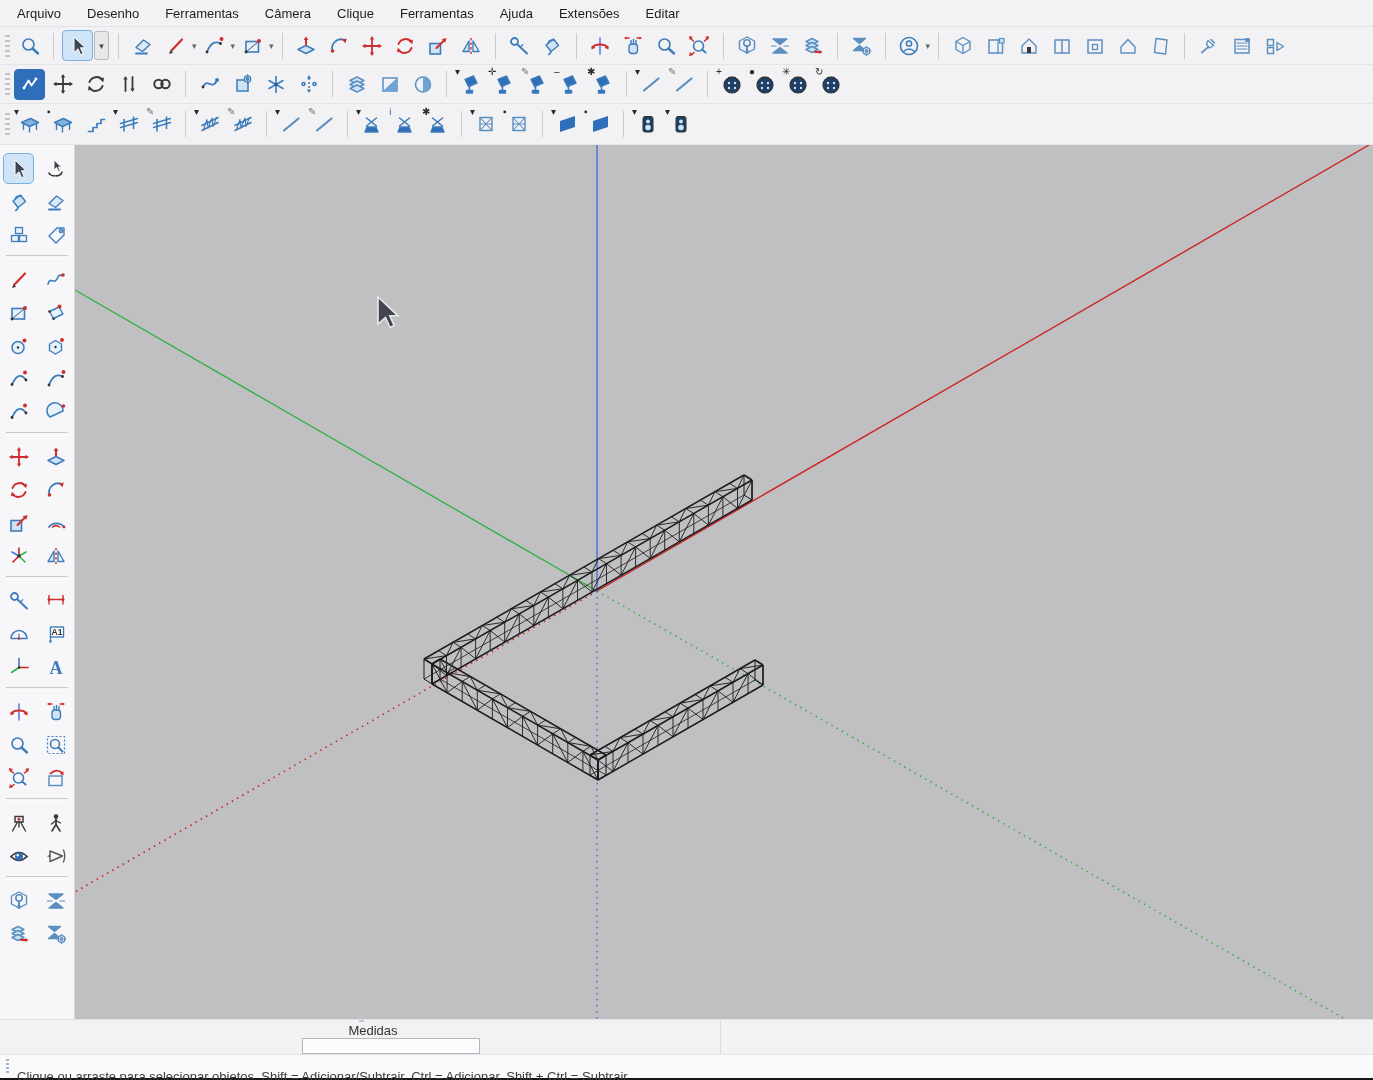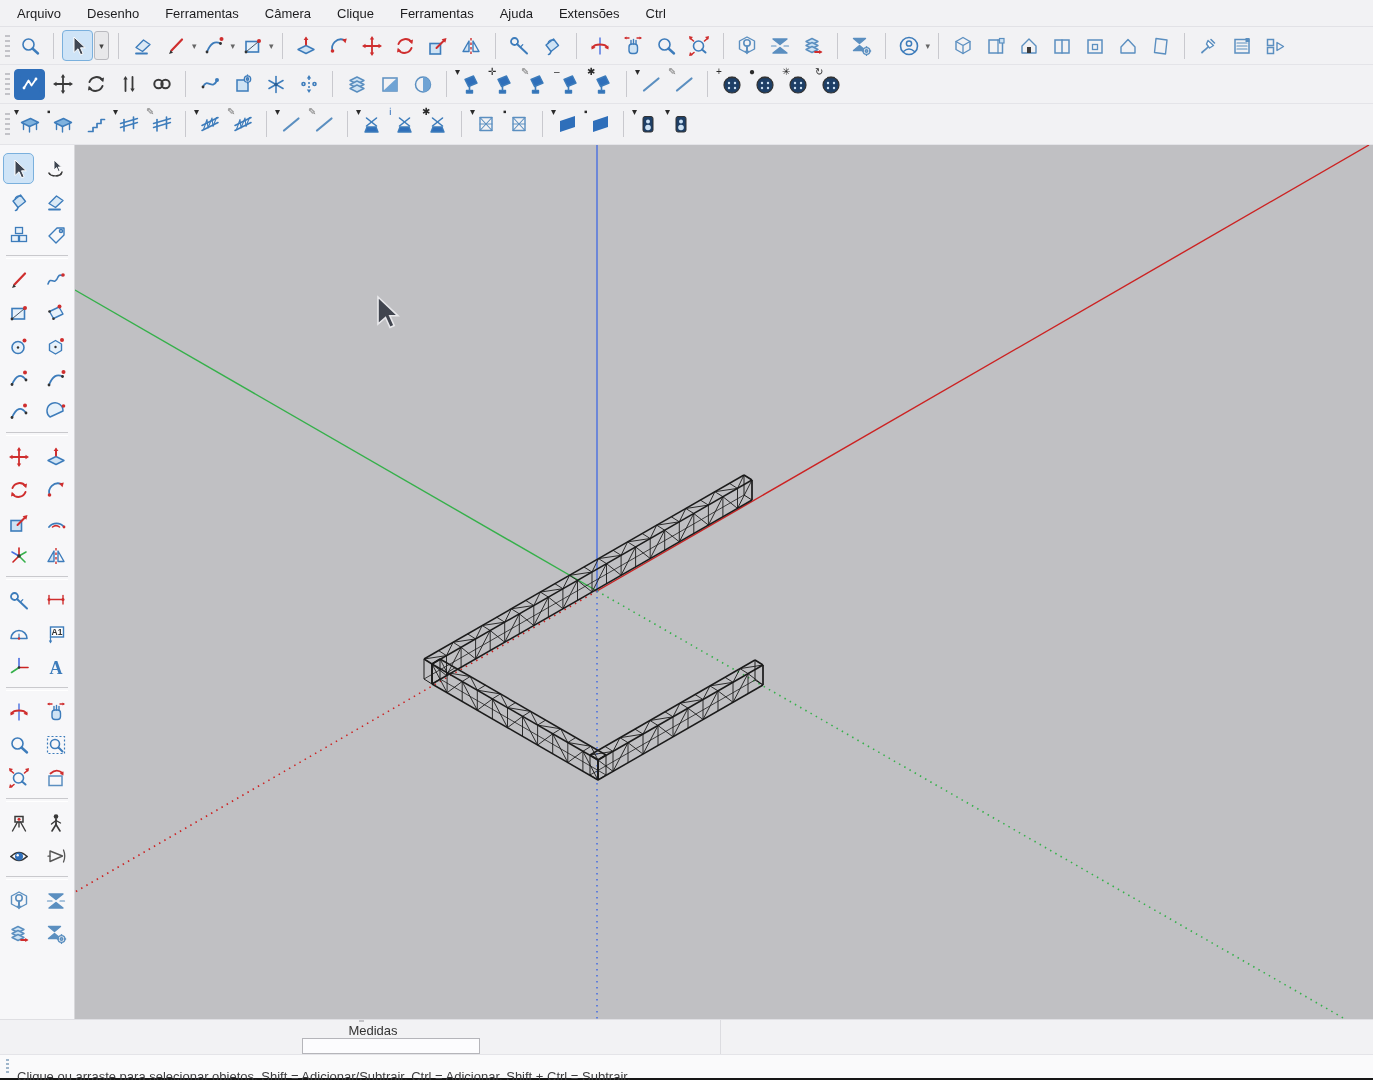--- a/index.html
+++ b/index.html
@@ -49,21 +49,21 @@
 
 <div id="menubar">
     <div class="menu-item">Arquivo</div>
     <div class="menu-item">Desenho</div>
     <div class="menu-item">Ferramentas</div>
     <div class="menu-item">Câmera</div>
     <div class="menu-item">Clique</div>
     <div class="menu-item">Ferramentas</div>
     <div class="menu-item">Ajuda</div>
     <div class="menu-item">Extensões</div>
-    <div class="menu-item">Ctrl</div>
+    <div class="menu-item">Editar</div>
   </div>
 
 <div class="tbrow" id="tbrow1">
     <div class="tbgroup">
       <span class="grip"></span>
       <span class="tbtn">
         <svg width="22" height="22" viewBox="0 0 22 22">
           <circle cx="9.5" cy="9.5" r="5.5" fill="none" stroke="#3d7cbb" stroke-width="1.6"></circle>
           <line x1="13.5" y1="13.5" x2="19" y2="18.5" stroke="#3d7cbb" stroke-width="2.4" stroke-linecap="round"></line>
         </svg>

